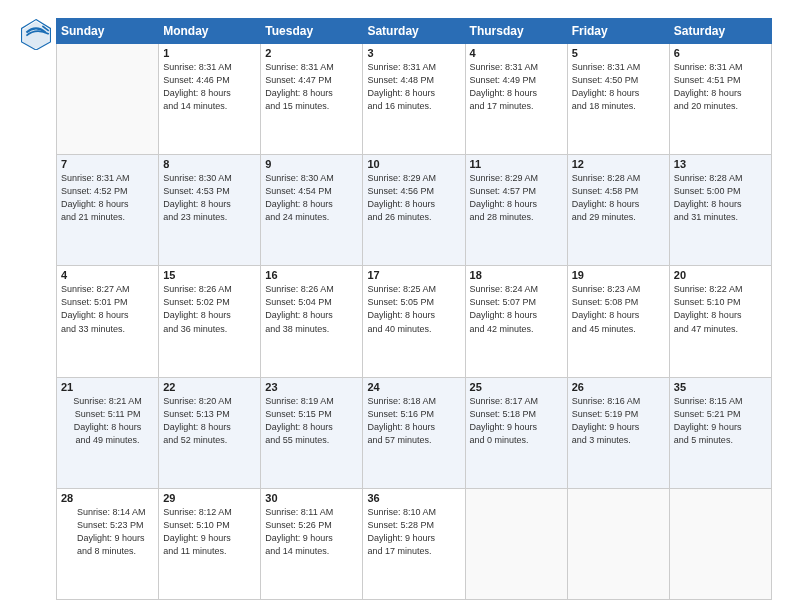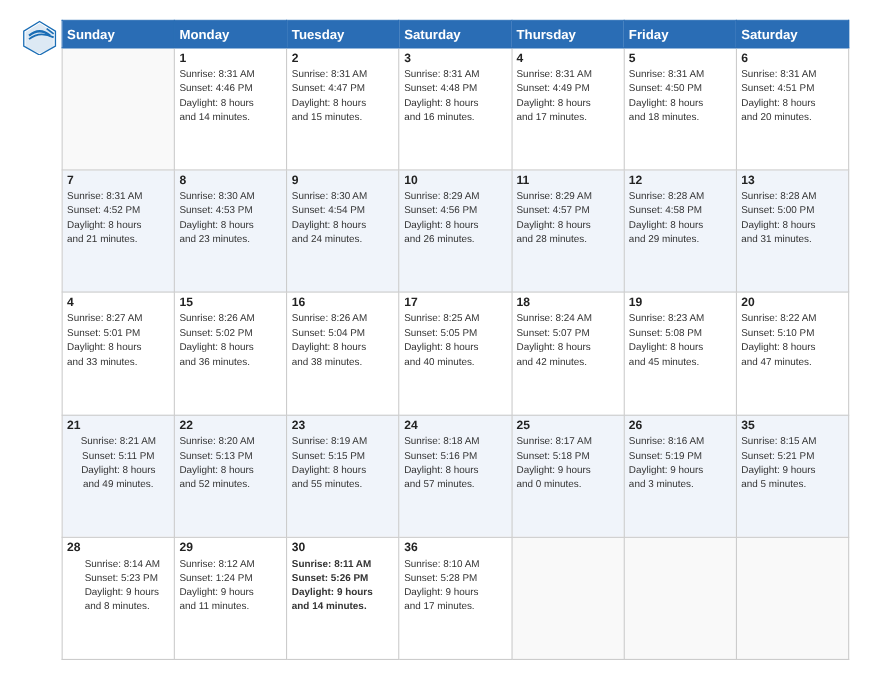--- a/index.html
+++ b/index.html
@@ -344,27 +344,27 @@
           <td>
             <span class="day-num">28</span>
             <div class="day-info" style="white-space: pre-line; margin-left: 16px;">Sunrise: 8:14 AM
 Sunset: 5:23 PM
 Daylight: 9 hours
 and 8 minutes.</div>
           </td>
           <td>
             <span class="day-num">29</span>
             <div class="day-info" style="white-space: pre-line;">Sunrise: 8:12 AM
-Sunset: 1:24 PM
+Sunset: 5:10 PM
 Daylight: 9 hours
 and 11 minutes.</div>
           </td>
           <td>
             <span class="day-num">30</span>
-            <div class="day-info" style="white-space: pre-line; font-weight: bold;">Sunrise: 8:11 AM
+            <div class="day-info" style="white-space: pre-line;">Sunrise: 8:11 AM
 Sunset: 5:26 PM
 Daylight: 9 hours
 and 14 minutes.</div>
           </td>
           <td>
             <span class="day-num">36</span>
             <div class="day-info" style="white-space: pre-line;">Sunrise: 8:10 AM
 Sunset: 5:28 PM
 Daylight: 9 hours
 and 17 minutes.</div>

